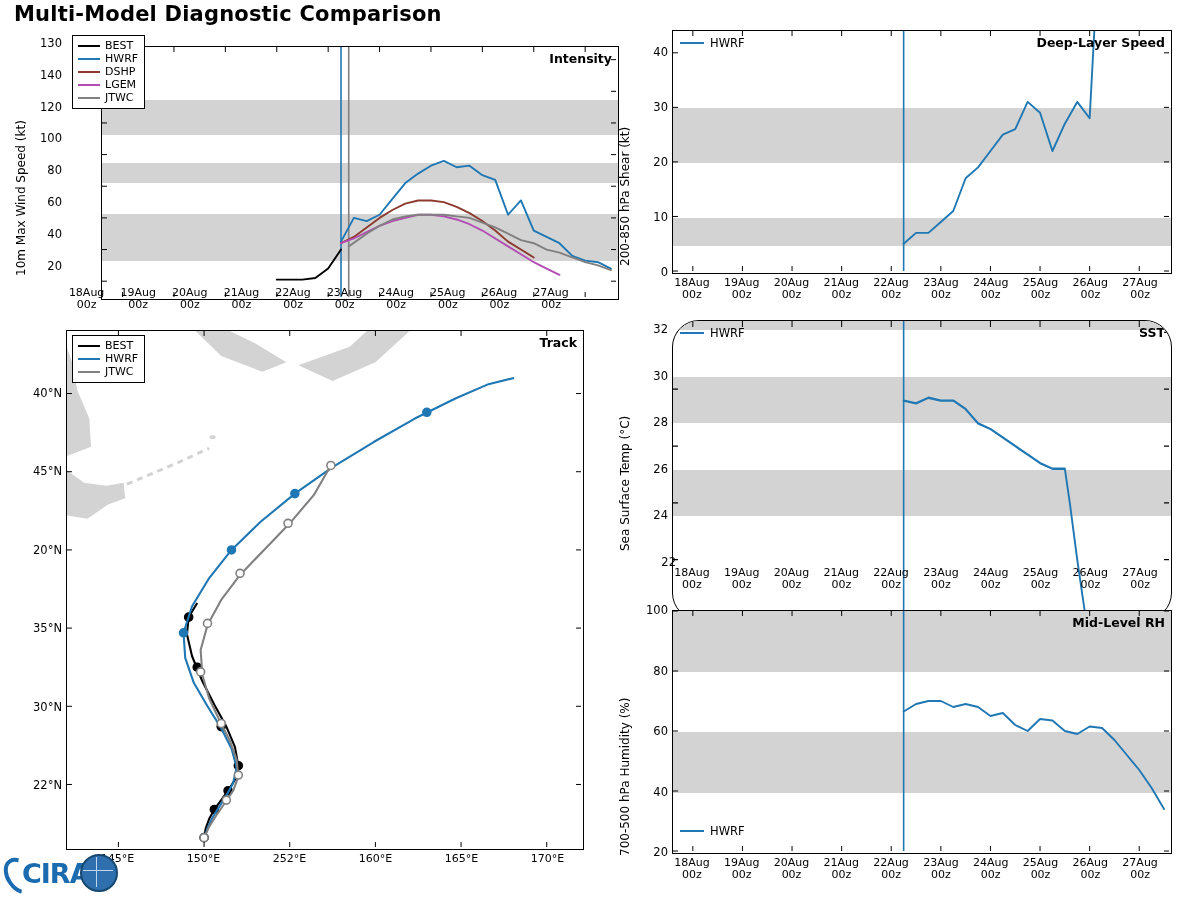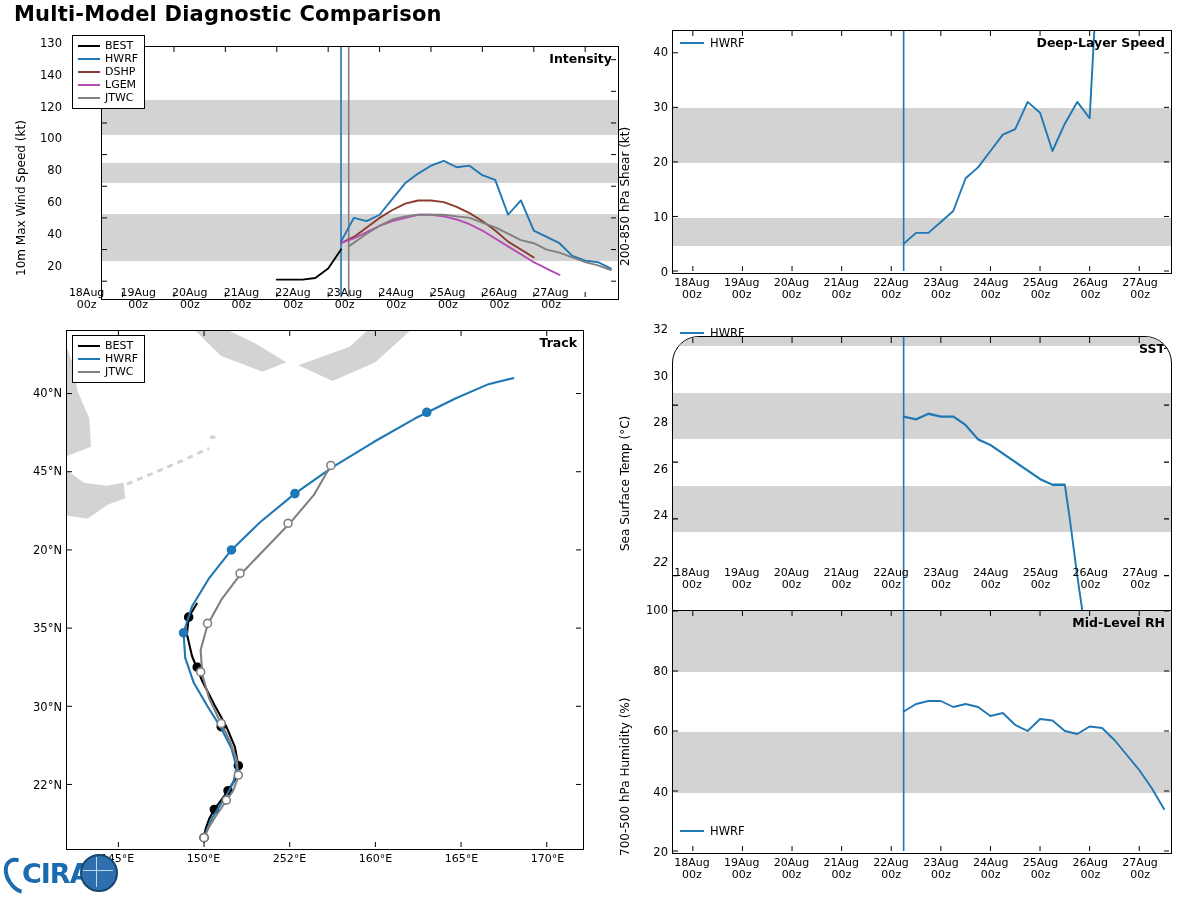--- a/index.html
+++ b/index.html
@@ -305,21 +305,21 @@
         <div class="xtick" style="width: 56px; left: 312.92px; top: 251px;">23Aug<br>00z</div>
         <div class="xtick" style="width: 56px; left: 362.72px; top: 251px;">24Aug<br>00z</div>
         <div class="xtick" style="width: 56px; left: 412.52px; top: 251px;">25Aug<br>00z</div>
         <div class="xtick" style="width: 56px; left: 462.32px; top: 251px;">26Aug<br>00z</div>
         <div class="xtick" style="width: 56px; left: 512.12px; top: 251px;">27Aug<br>00z</div>
       </div>
   </div>
 
   <div class="panel" style="left:600px;top:316px;width:600px;height:290px;">
     <div class="ylabel" style="left:18px;top:235px;transform:rotate(-90deg);">Sea Surface Temp (°C)</div>
-    <div class="plotbox" id="box-sst" style="left:72px;top:20px;width:500px;height:300px;border-radius:27px;">
+    <div class="plotbox" id="box-sst" style="left:72px;top:4px;width:500px;height:300px;border-radius:27px;">
       <div class="bands" id="bands-sst">
           <div class="band" style="top: 148.923px; height: 46.5385px;"></div>
           <div class="band" style="top: 55.8462px; height: 46.5385px;"></div>
           <div class="band" style="top: 0px; height: 9.30769px;"></div>
         </div>
       <svg class="svgwrap" id="svg-sst" viewBox="0 0 500 244" preserveAspectRatio="none">
           <line x1="231.56999999999994" x2="231.56999999999994" y1="0" y2="242" stroke="#1f77b4" stroke-width="1.6"></line>
           <path d="M231.57 65.15 L244.02 67.48 L256.47 62.83 L268.92 65.15 L281.37 65.15 L293.82 72.13 L306.27 83.77 L318.72 88.42 L331.17 95.40 L343.62 102.38 L356.07 109.37 L368.52 116.35 L380.97 121.00 L393.42 121.00 L398.40 148.92 L405.87 195.46 L413.34 237.35 " fill="none" stroke="#1f77b4" stroke-width="1.9" stroke-linejoin="round" stroke-linecap="round"></path>
           <line x1="0" x2="5" y1="242" y2="242" stroke="#000" stroke-width="1"></line>
           <line x1="498" x2="493" y1="242" y2="242" stroke="#000" stroke-width="1"></line>
@@ -356,21 +356,21 @@
         </svg>
       <div class="corner-label">SST</div>
     </div>
     <div class="legend-plain" style="left:80px;top:10px;">
       <div class="row">
           <span class="swatch"></span>
           <span class="lbl">HWRF</span>
         </div>
     </div>
     <div id="yticks-sst">
-        <div class="ytick" style="width: 44px; left: 24px; top: 239px; font-style: italic;">22</div>
+        <div class="ytick" style="width: 44px; left: 32px; top: 239px;">22</div>
         <div class="ytick" style="width: 44px; left: 24px; top: 192.462px;">24</div>
         <div class="ytick" style="width: 44px; left: 24px; top: 145.923px;">26</div>
         <div class="ytick" style="width: 44px; left: 24px; top: 99.3846px;">28</div>
         <div class="ytick" style="width: 44px; left: 24px; top: 52.8462px;">30</div>
         <div class="ytick" style="width: 44px; left: 24px; top: 6.30769px;">32</div>
       </div>
     <div id="xticks-sst">
         <div class="xtick" style="width: 56px; left: 63.92px; top: 251px;">18Aug<br>00z</div>
         <div class="xtick" style="width: 56px; left: 113.72px; top: 251px;">19Aug<br>00z</div>
         <div class="xtick" style="width: 56px; left: 163.52px; top: 251px;">20Aug<br>00z</div>

